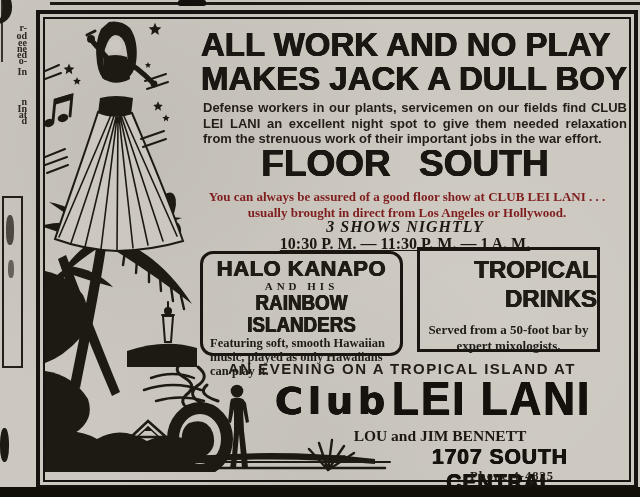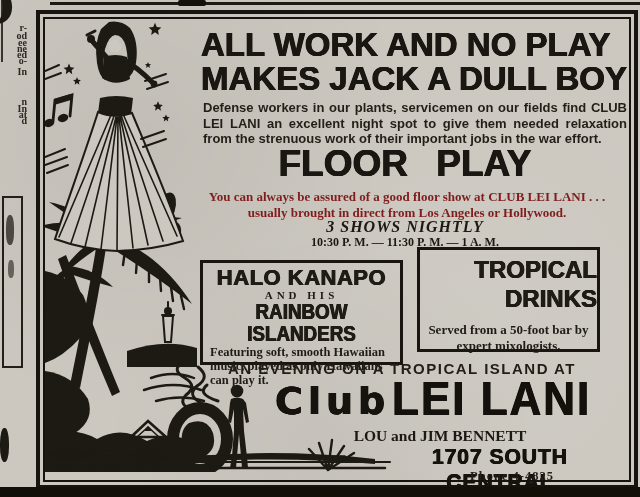--- a/index.html
+++ b/index.html
@@ -35,24 +35,24 @@
   svg.illo{position:absolute;left:0;top:0;pointer-events:none;}
 
   
   .headline{left:156px;top:9px;width:428px;font-weight:bold;font-size:33px;line-height:1.04;
             letter-spacing:0;color:#1a1611;}
   .intro{left:158px;top:81px;width:424px;font-weight:bold;font-size:13px;line-height:1.2;
          text-align:justify;color:#231e16;}
   .floorshow{left:150px;top:124px;width:420px;font-weight:bold;font-size:37px;word-spacing:18px;color:#1a1611;}
   .floorbody{left:158px;top:170px;width:408px;font-weight:bold;font-size:13px;line-height:1.2;color:#7f1d1d;}
   .shows{left:150px;top:199px;width:420px;font-weight:bold;font-size:16px;letter-spacing:1px;color:#1d1811;font-style:italic;}
-  .times{left:150px;top:216px;width:420px;font-weight:bold;font-size:12px;color:#1d1811;}
+  .times{left:150px;top:216px;width:420px;font-weight:bold;font-size:16px;color:#1d1811;text-decoration:underline;}
 
   .box{border:3px solid #1a1510;}
-  .band-box{left:155px;top:241px;width:197px;height:99px;}
+  .band-box{left:155px;top:232px;width:197px;height:99px;border-radius:13px;}
   .drinks-box{left:372px;top:228px;width:177px;height:99px;}
   .band-name{margin-top:4px;font-weight:bold;font-size:22px;line-height:1;letter-spacing:0.5px;}
   .band-sub{font-weight:bold;font-size:11px;letter-spacing:4px;line-height:1.15;}
   .band-group{font-weight:bold;font-size:20px;line-height:1;transform:scale(0.94,1.1);transform-origin:center;}
   .band-body{margin:3px 7px 0;font-weight:bold;font-size:12.5px;line-height:1.12;text-align:left;}
   .drinks-line{font-weight:bold;font-size:24px;line-height:1.05;margin-top:4px;text-align:right;}
   .drinks-line.first{margin-top:7px;}
   .drinks-body{margin:11px 8px 16px;font-weight:bold;font-size:13px;line-height:1.18;}
 
   .tagline{left:177px;top:341px;width:360px;font-weight:bold;font-size:15px;letter-spacing:1.5px;color:#221d15;}
@@ -195,21 +195,21 @@
         </g>
       </svg>
 
       <div class="abs headline fat">
         <div>ALL WORK AND NO PLAY</div>
         <div>MAKES JACK A DULL BOY</div>
       </div>
 
       <div class="abs intro">Defense workers in our plants, servicemen on our fields find CLUB LEI LANI an excellent night spot to give them needed relaxation from the strenuous work of their important jobs in the war effort.</div>
 
-      <div class="abs floorshow fat center">FLOOR PLAY</div>
+      <div class="abs floorshow fat center">FLOOR SOUTH</div>
       <div class="abs floorbody serif center">You can always be assured of a good floor show at CLUB LEI LANI . . . usually brought in direct from Los Angeles or Hollywood.</div>
       <div class="abs shows serif center">3 SHOWS NIGHTLY</div>
       <div class="abs times serif center">10:30 P. M. — 11:30 P. M. — 1 A. M.</div>
 
       <div class="abs box band-box center">
         <div class="band-name fat">HALO KANAPO</div>
         <div class="band-sub serif">AND HIS</div>
         <div class="band-group fat">RAINBOW ISLANDERS</div>
         <div class="band-body serif">Featuring soft, smooth Hawaiian music, played as only Hawaiians can play it.</div>
       </div>

